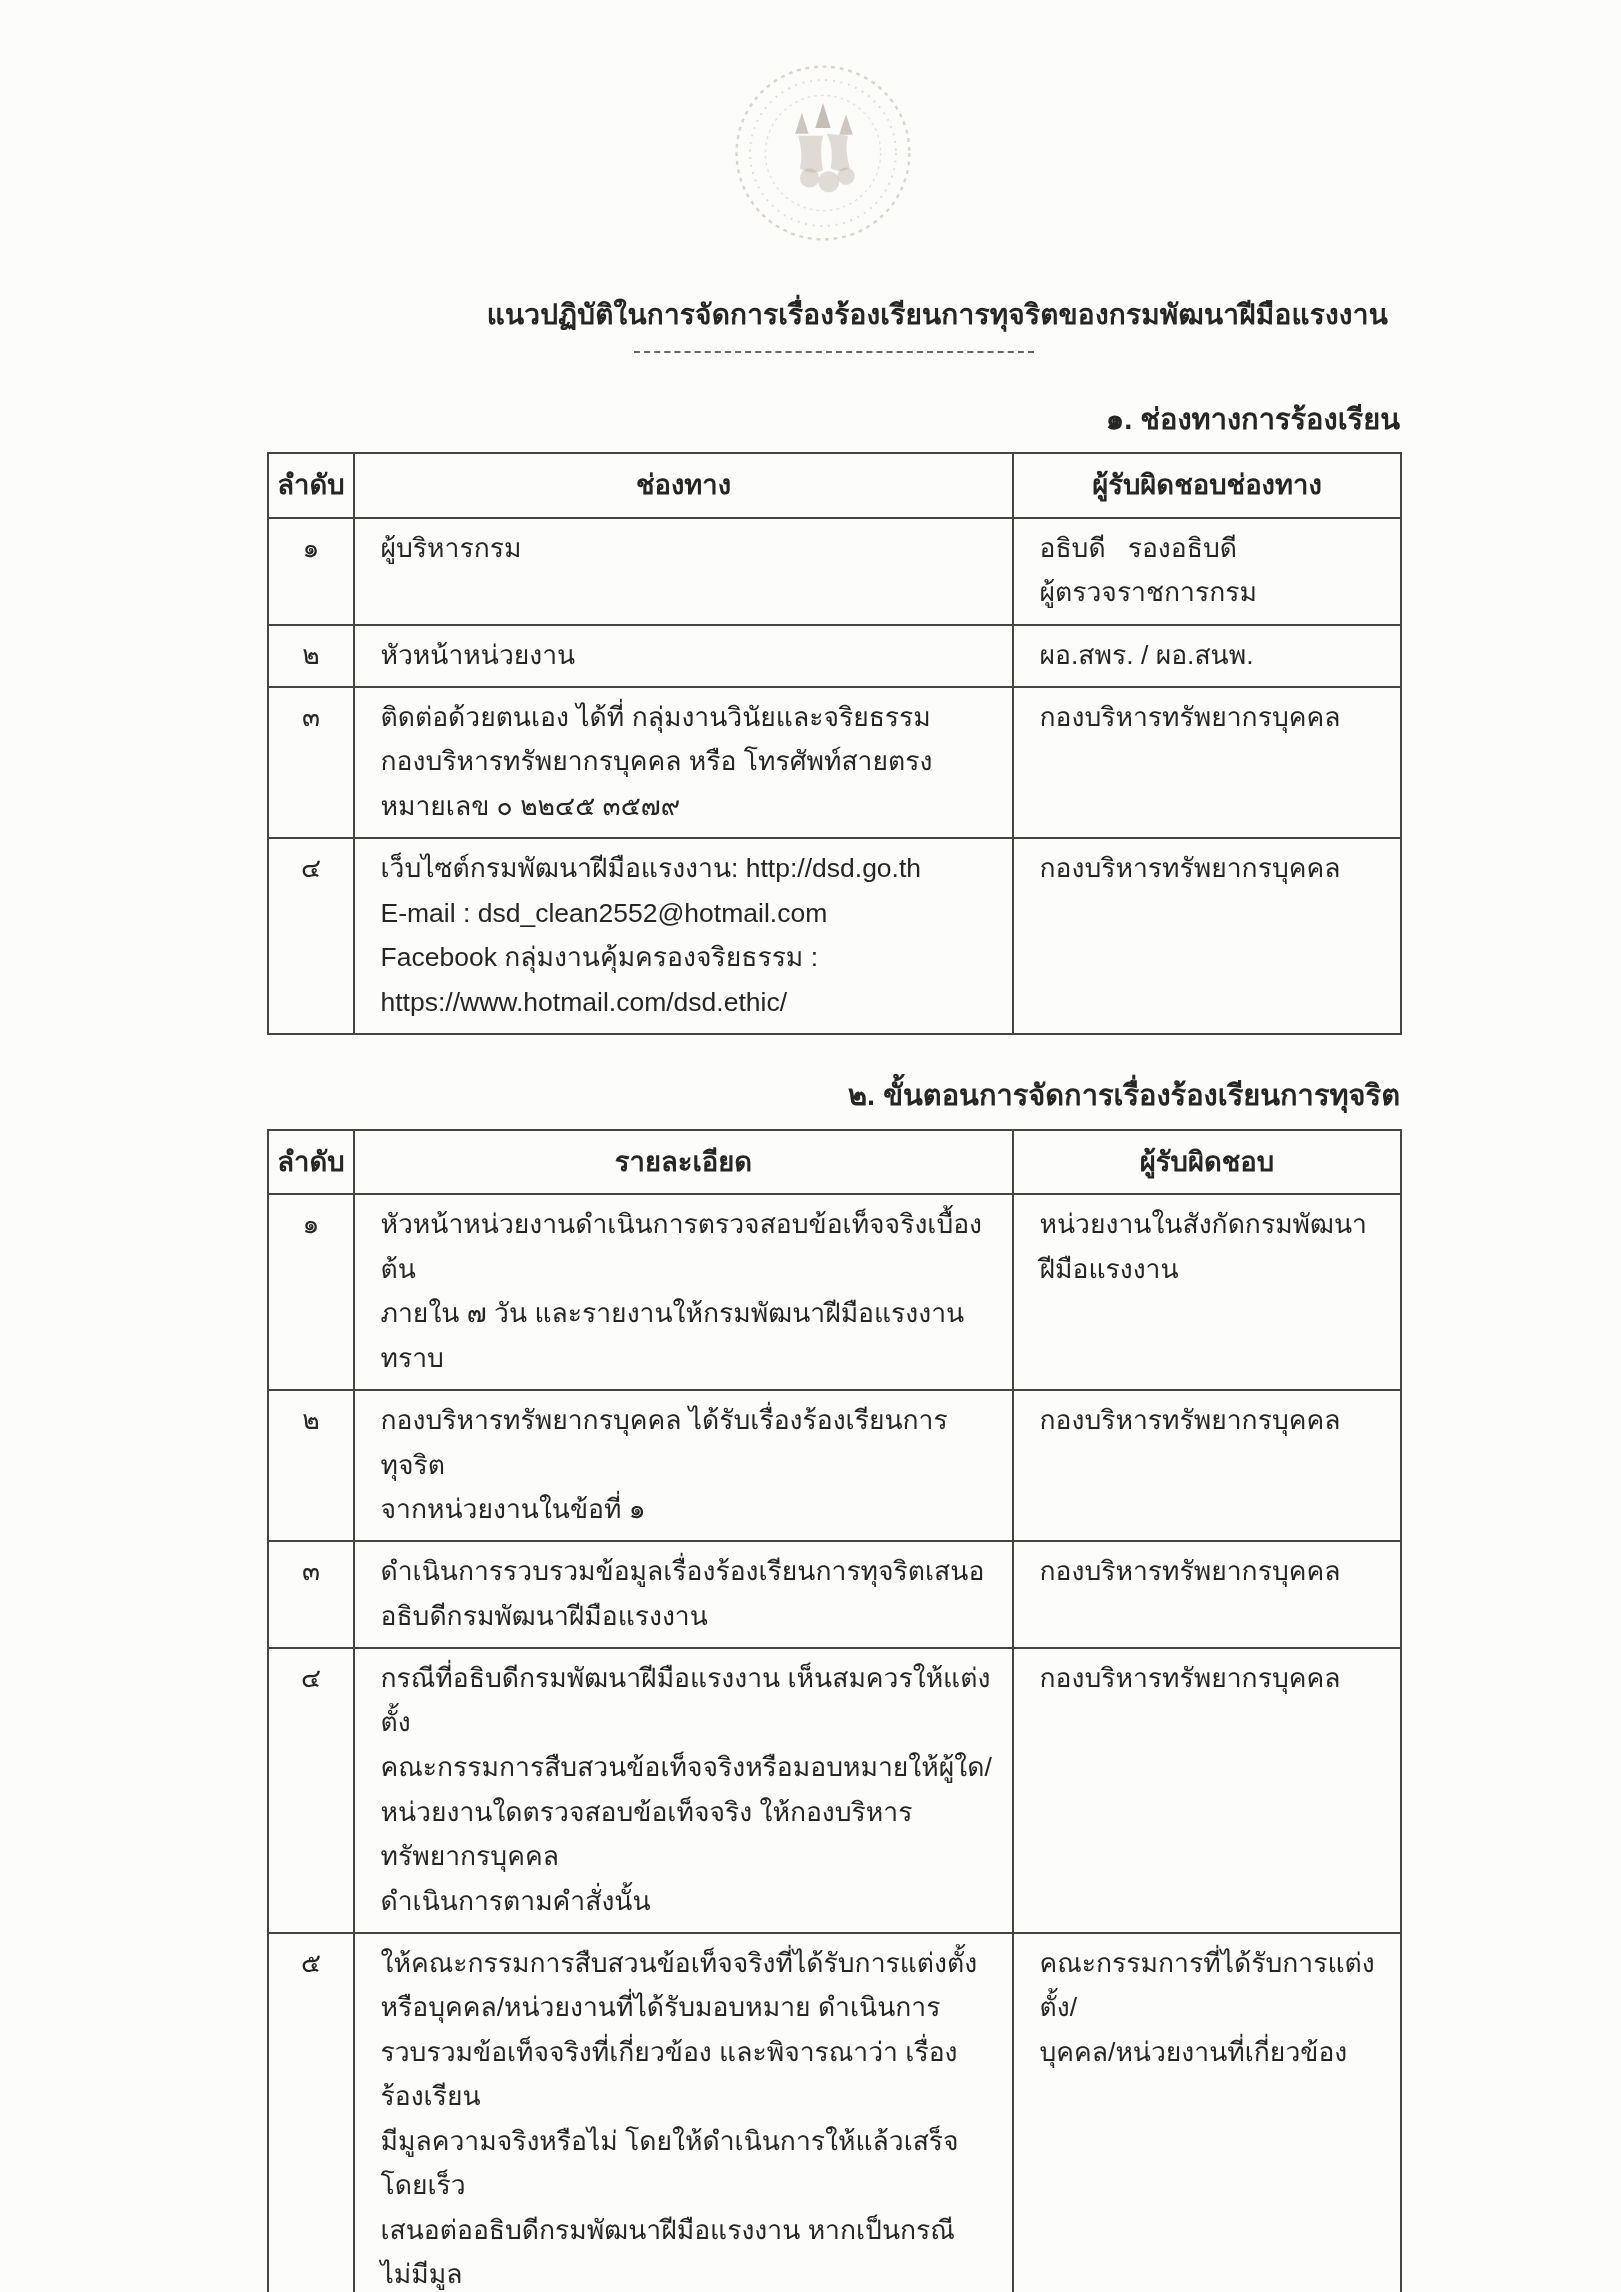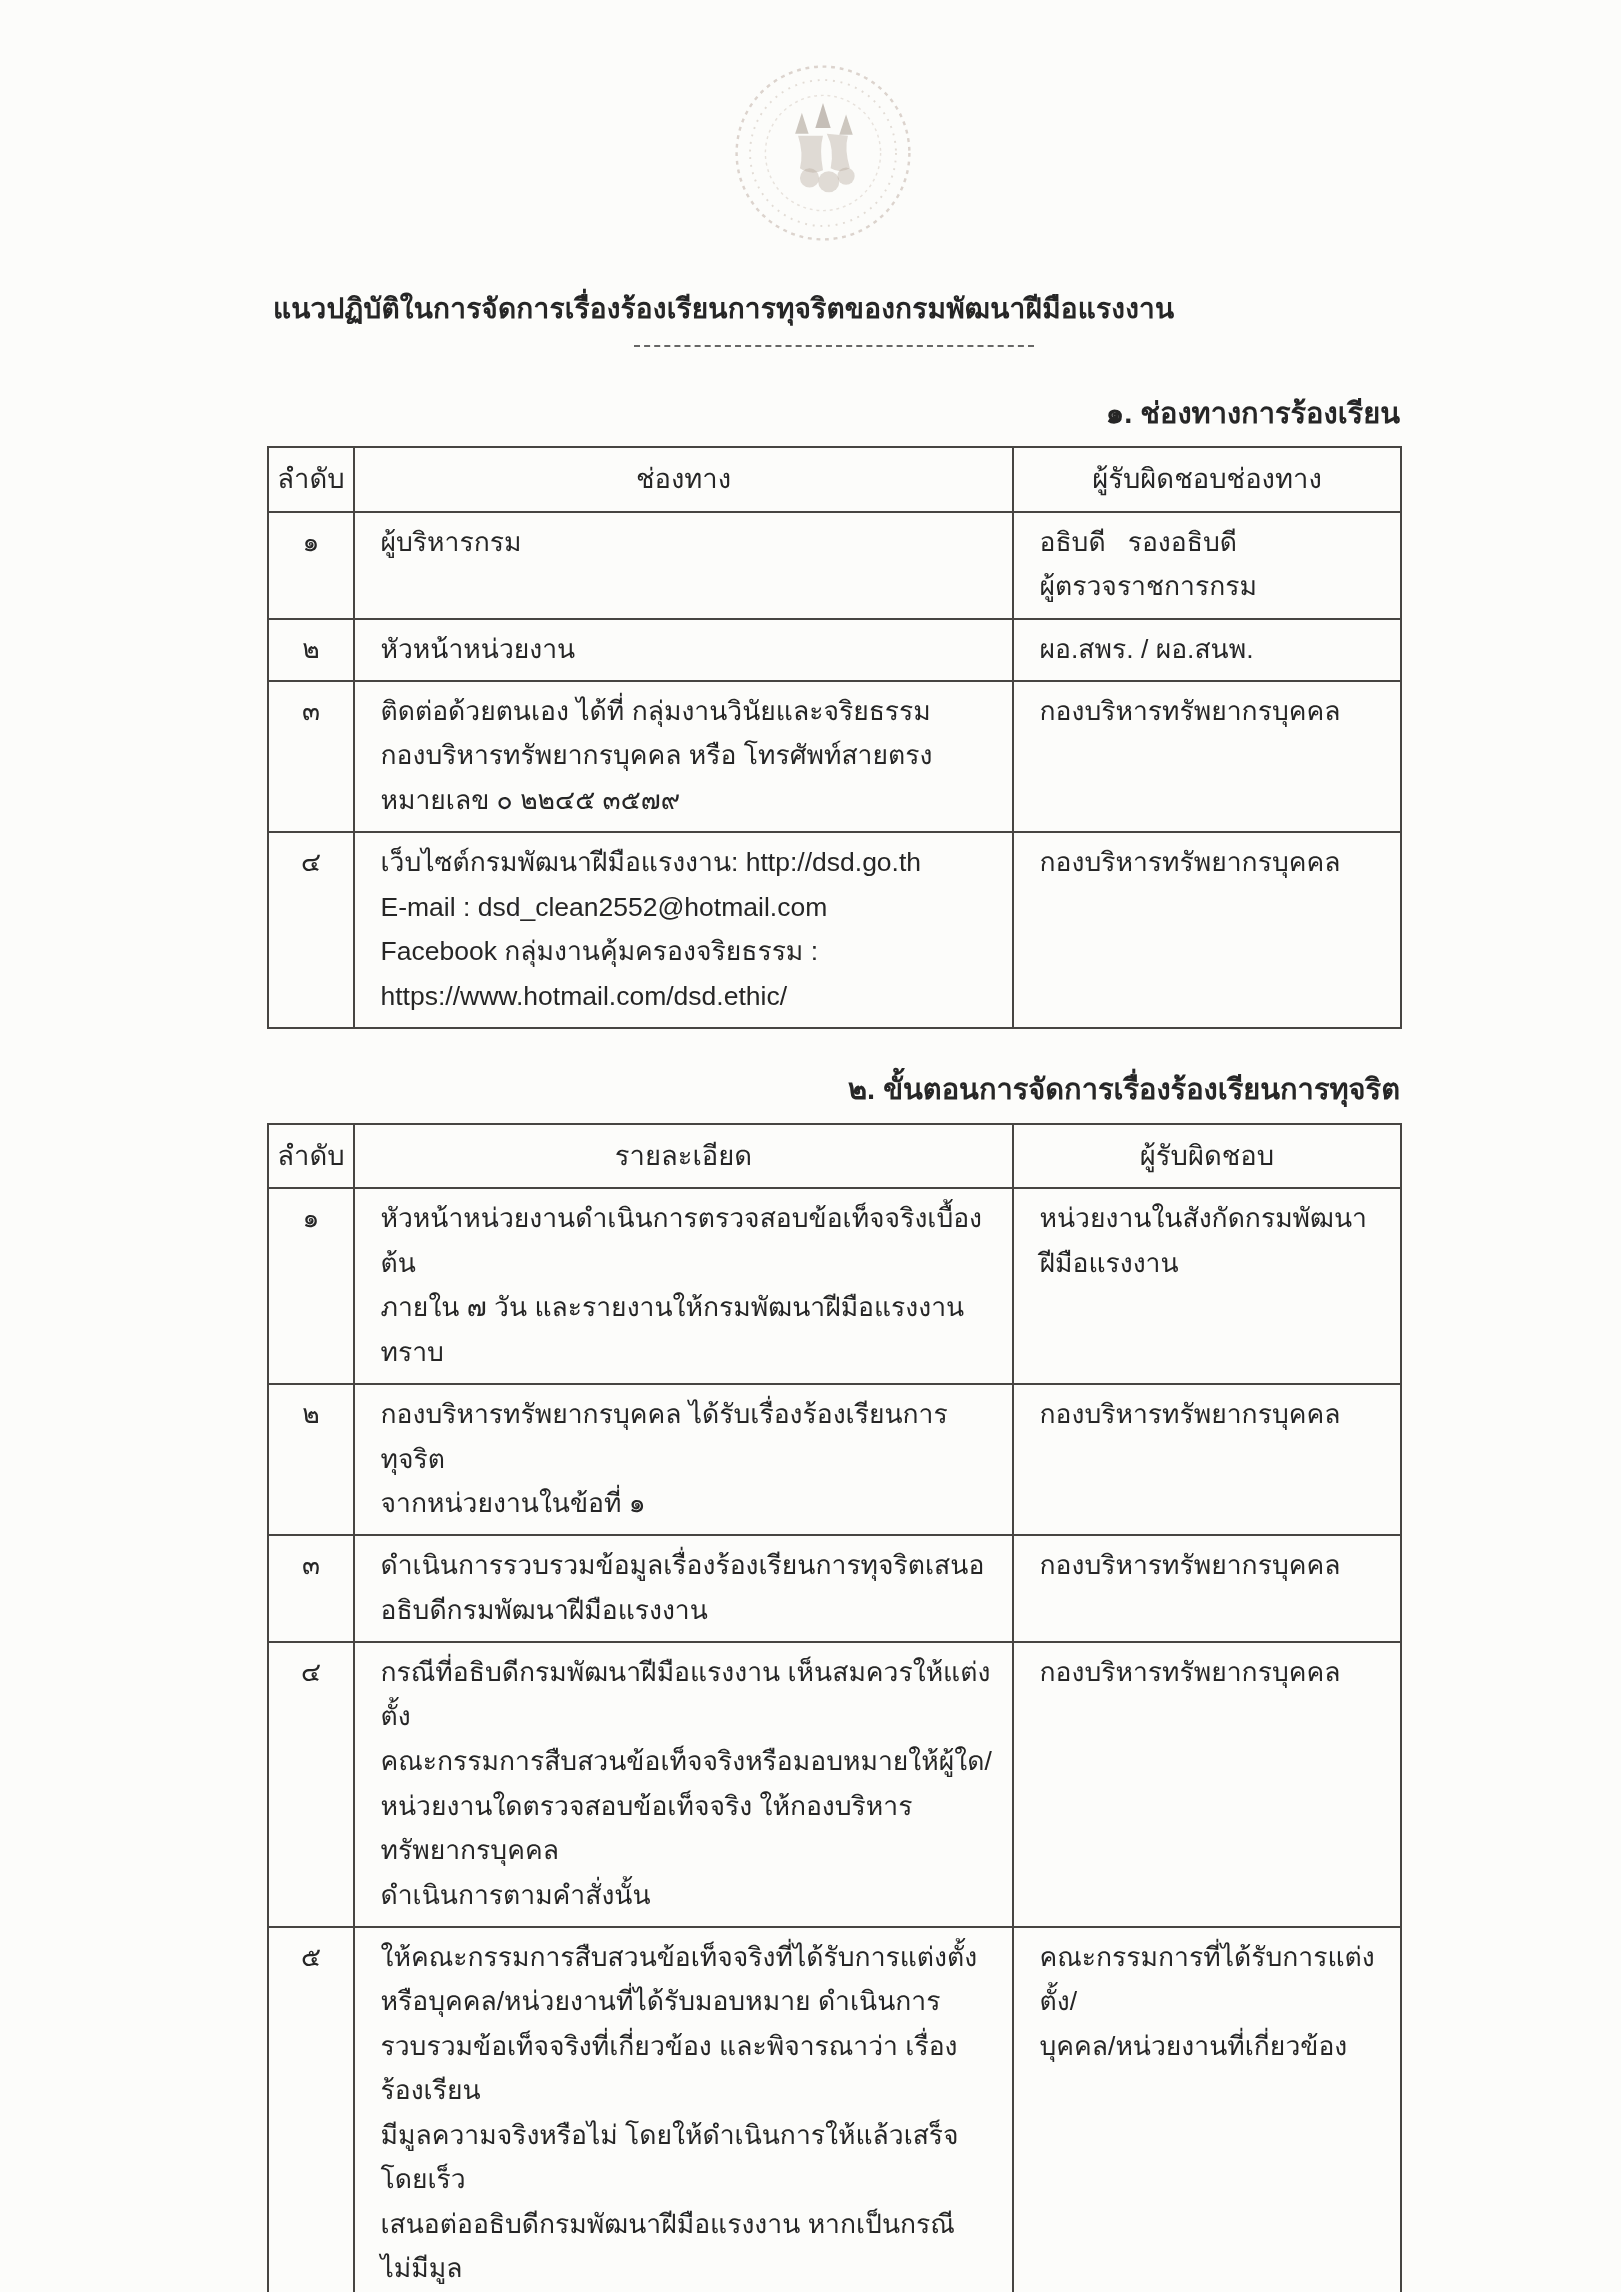--- a/index.html
+++ b/index.html
@@ -19,24 +19,24 @@
     position:absolute; left:727px; top:57px;
     width:192px; height:192px;
     opacity:.9;
   }
   .content {
     width:1133px;
     margin-left:267px;
     padding-top:280px;
   }
   .doc-title {
-    margin:6px;
+    margin:12px;
     font-size:28px;
     font-weight:700;
-    text-align:left;
+    text-align:right;
     letter-spacing:0.2px;
   }
   .title-divider {
     width:400px;
     height:0;
     margin:14.7px auto 0;
     border-top:2.9px dashed #4c4c4c;
     opacity:.85;
   }
   .section-heading {
@@ -47,21 +47,21 @@
   }
   .section-heading.second { margin-top:37px; }
   table {
     width:1133px;
     border-collapse:collapse;
     table-layout:fixed;
     font-size:26.5px;
   }
   th, td { border:2px solid #474542; }
   th {
-    font-size:27.4px; font-weight:400;
+    font-size:27.4px; font-weight:700;
     padding:8.8px 3.9px 10.8px;
     text-align:center;
     background:#fcfcfa;
   }
   td {
     vertical-align:top;
     padding:6.9px 15.7px 8.8px 25.5px;
     line-height:1.68;
     white-space:pre-wrap;
   }

